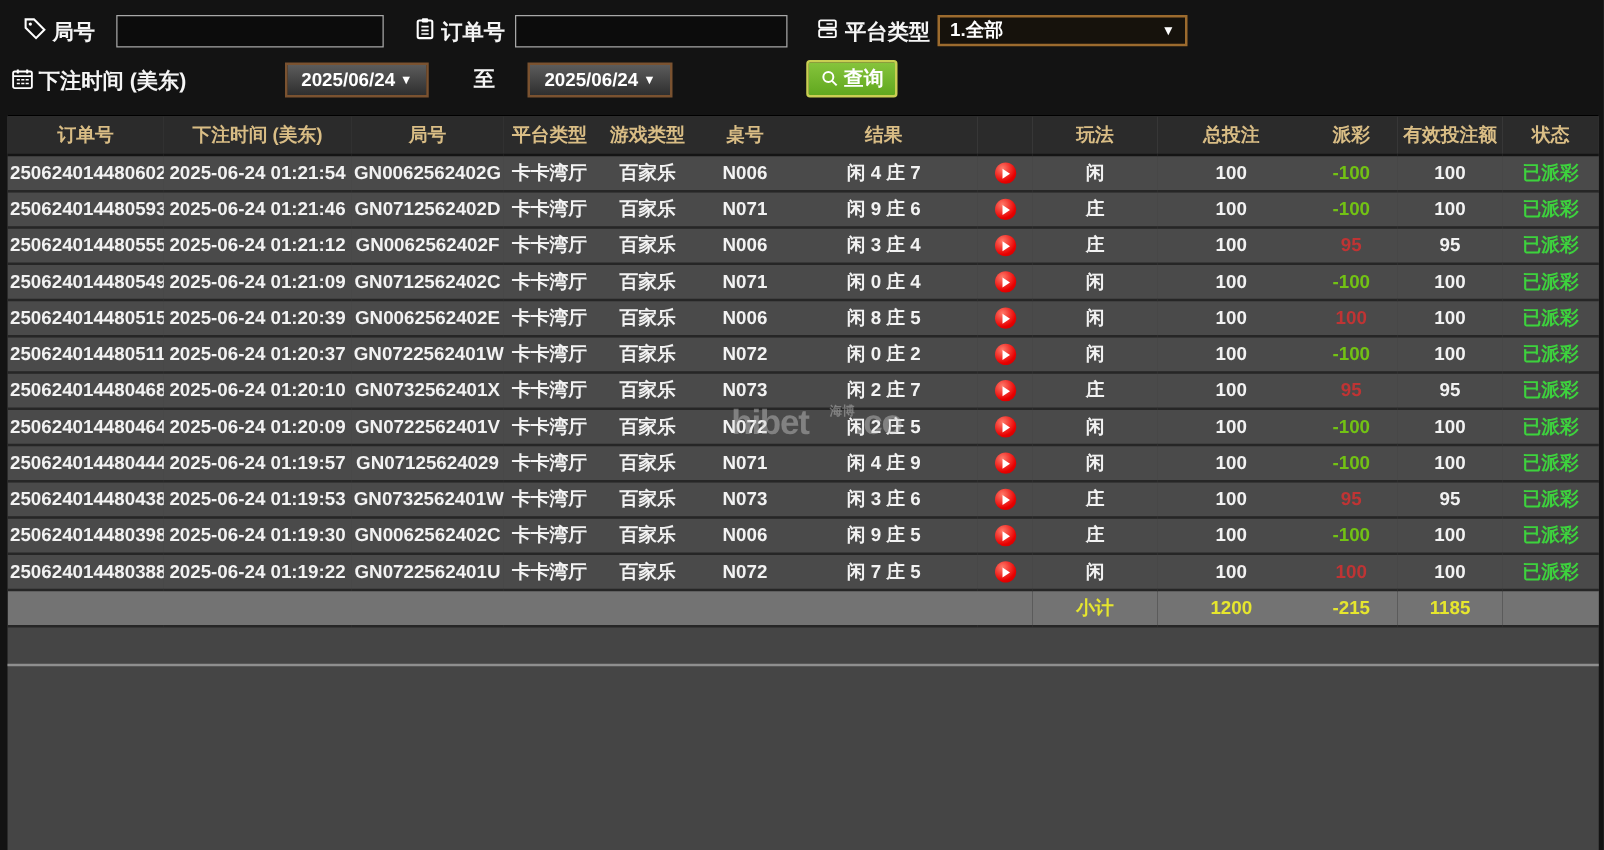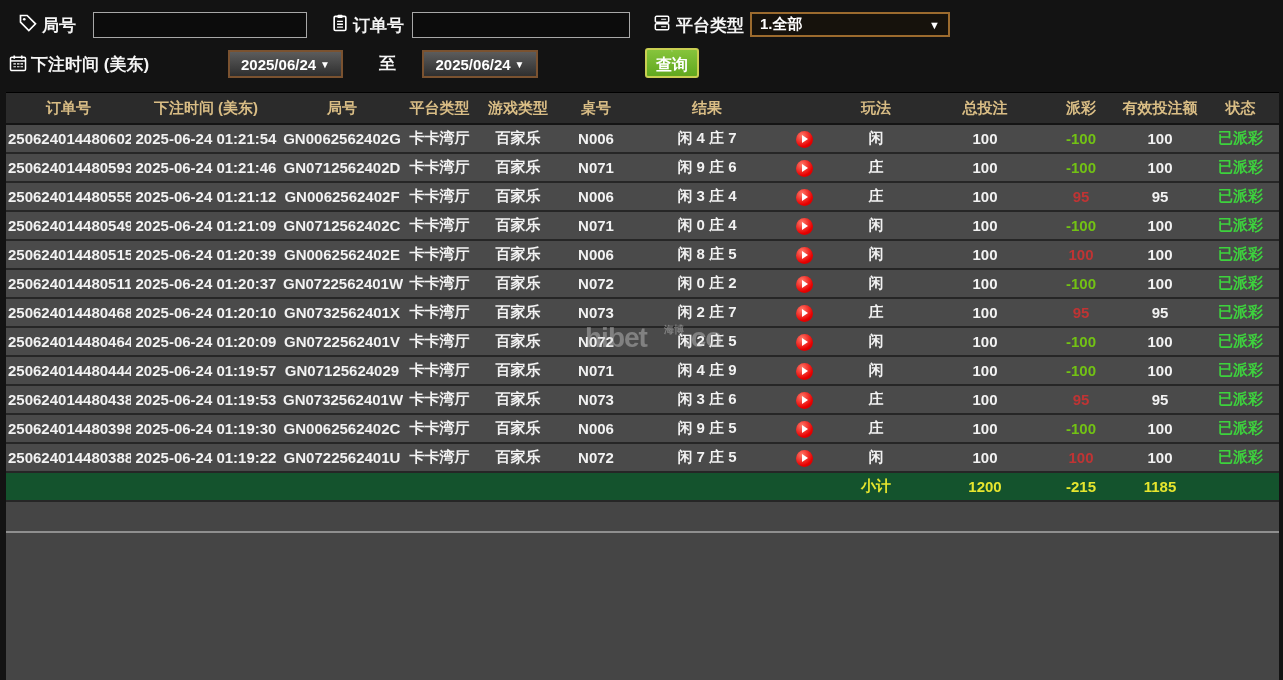--- a/index.html
+++ b/index.html
@@ -47,21 +47,21 @@
   th{
     background:#2b2b2b;color:#d9bd85;font-size:15px;font-weight:bold;
     height:30px;padding:0;border-bottom:2px solid #141414;text-align:center;
     overflow:hidden;white-space:nowrap;
   }
   td{
     color:#f2f2f2;font-size:15px;font-weight:bold;text-align:center;height:27px;
     padding:0 2px;overflow:hidden;white-space:nowrap;
   }
   tr.data-row{background:#4a4a4a;border-bottom:2px solid #262626;}
-  tr.total-row{background:#14532d;border-bottom:2px solid #262626;}
+  tr.total-row{background:#737373;border-bottom:2px solid #262626;}
   tr.total-row td{color:#e6e62e;font-weight:bold;}
   .green{color:#72c214;}
   .red{color:#bf3434;}
   .status-green{color:#3dd23d;}
   .end-line{position:absolute;left:0;right:0;height:2px;background:#8f8f8f;}
   .play-btn{
     display:inline-block;width:17px;height:17px;border-radius:50%;
     background:radial-gradient(circle at 35% 28%,#ff7a6a 0%,#e80000 65%,#c00000 100%);
     position:relative;vertical-align:middle;cursor:pointer;
   }
@@ -126,21 +126,21 @@
   <span class="fl" style="left:31px;top:53px;">下注时间 (美东)</span>
   <div class="date-btn" style="left:228px;top:50px;width:115px;">
     <span>2025/06/24</span>
     <span class="arrow">▼</span>
   </div>
   <span class="fl" style="left:379px;top:52px;">至</span>
   <div class="date-btn" style="left:422px;top:50px;width:116px;">
     <span>2025/06/24</span>
     <span class="arrow">▼</span>
   </div>
-  <div class="query-btn" style="left:645px;top:48px;flex-direction:column;">
+  <div class="query-btn" style="left:645px;top:48px;">
     <svg viewBox="0 0 24 24" fill="none" stroke="#fff" stroke-width="2.4">
         <circle cx="10" cy="10" r="6"></circle>
         <path d="M14.5 14.5L20 20"></path>
       </svg>
     <span>查询</span>
   </div>
 </div>
 
 <div class="watermark">
   <span>hibet</span>

